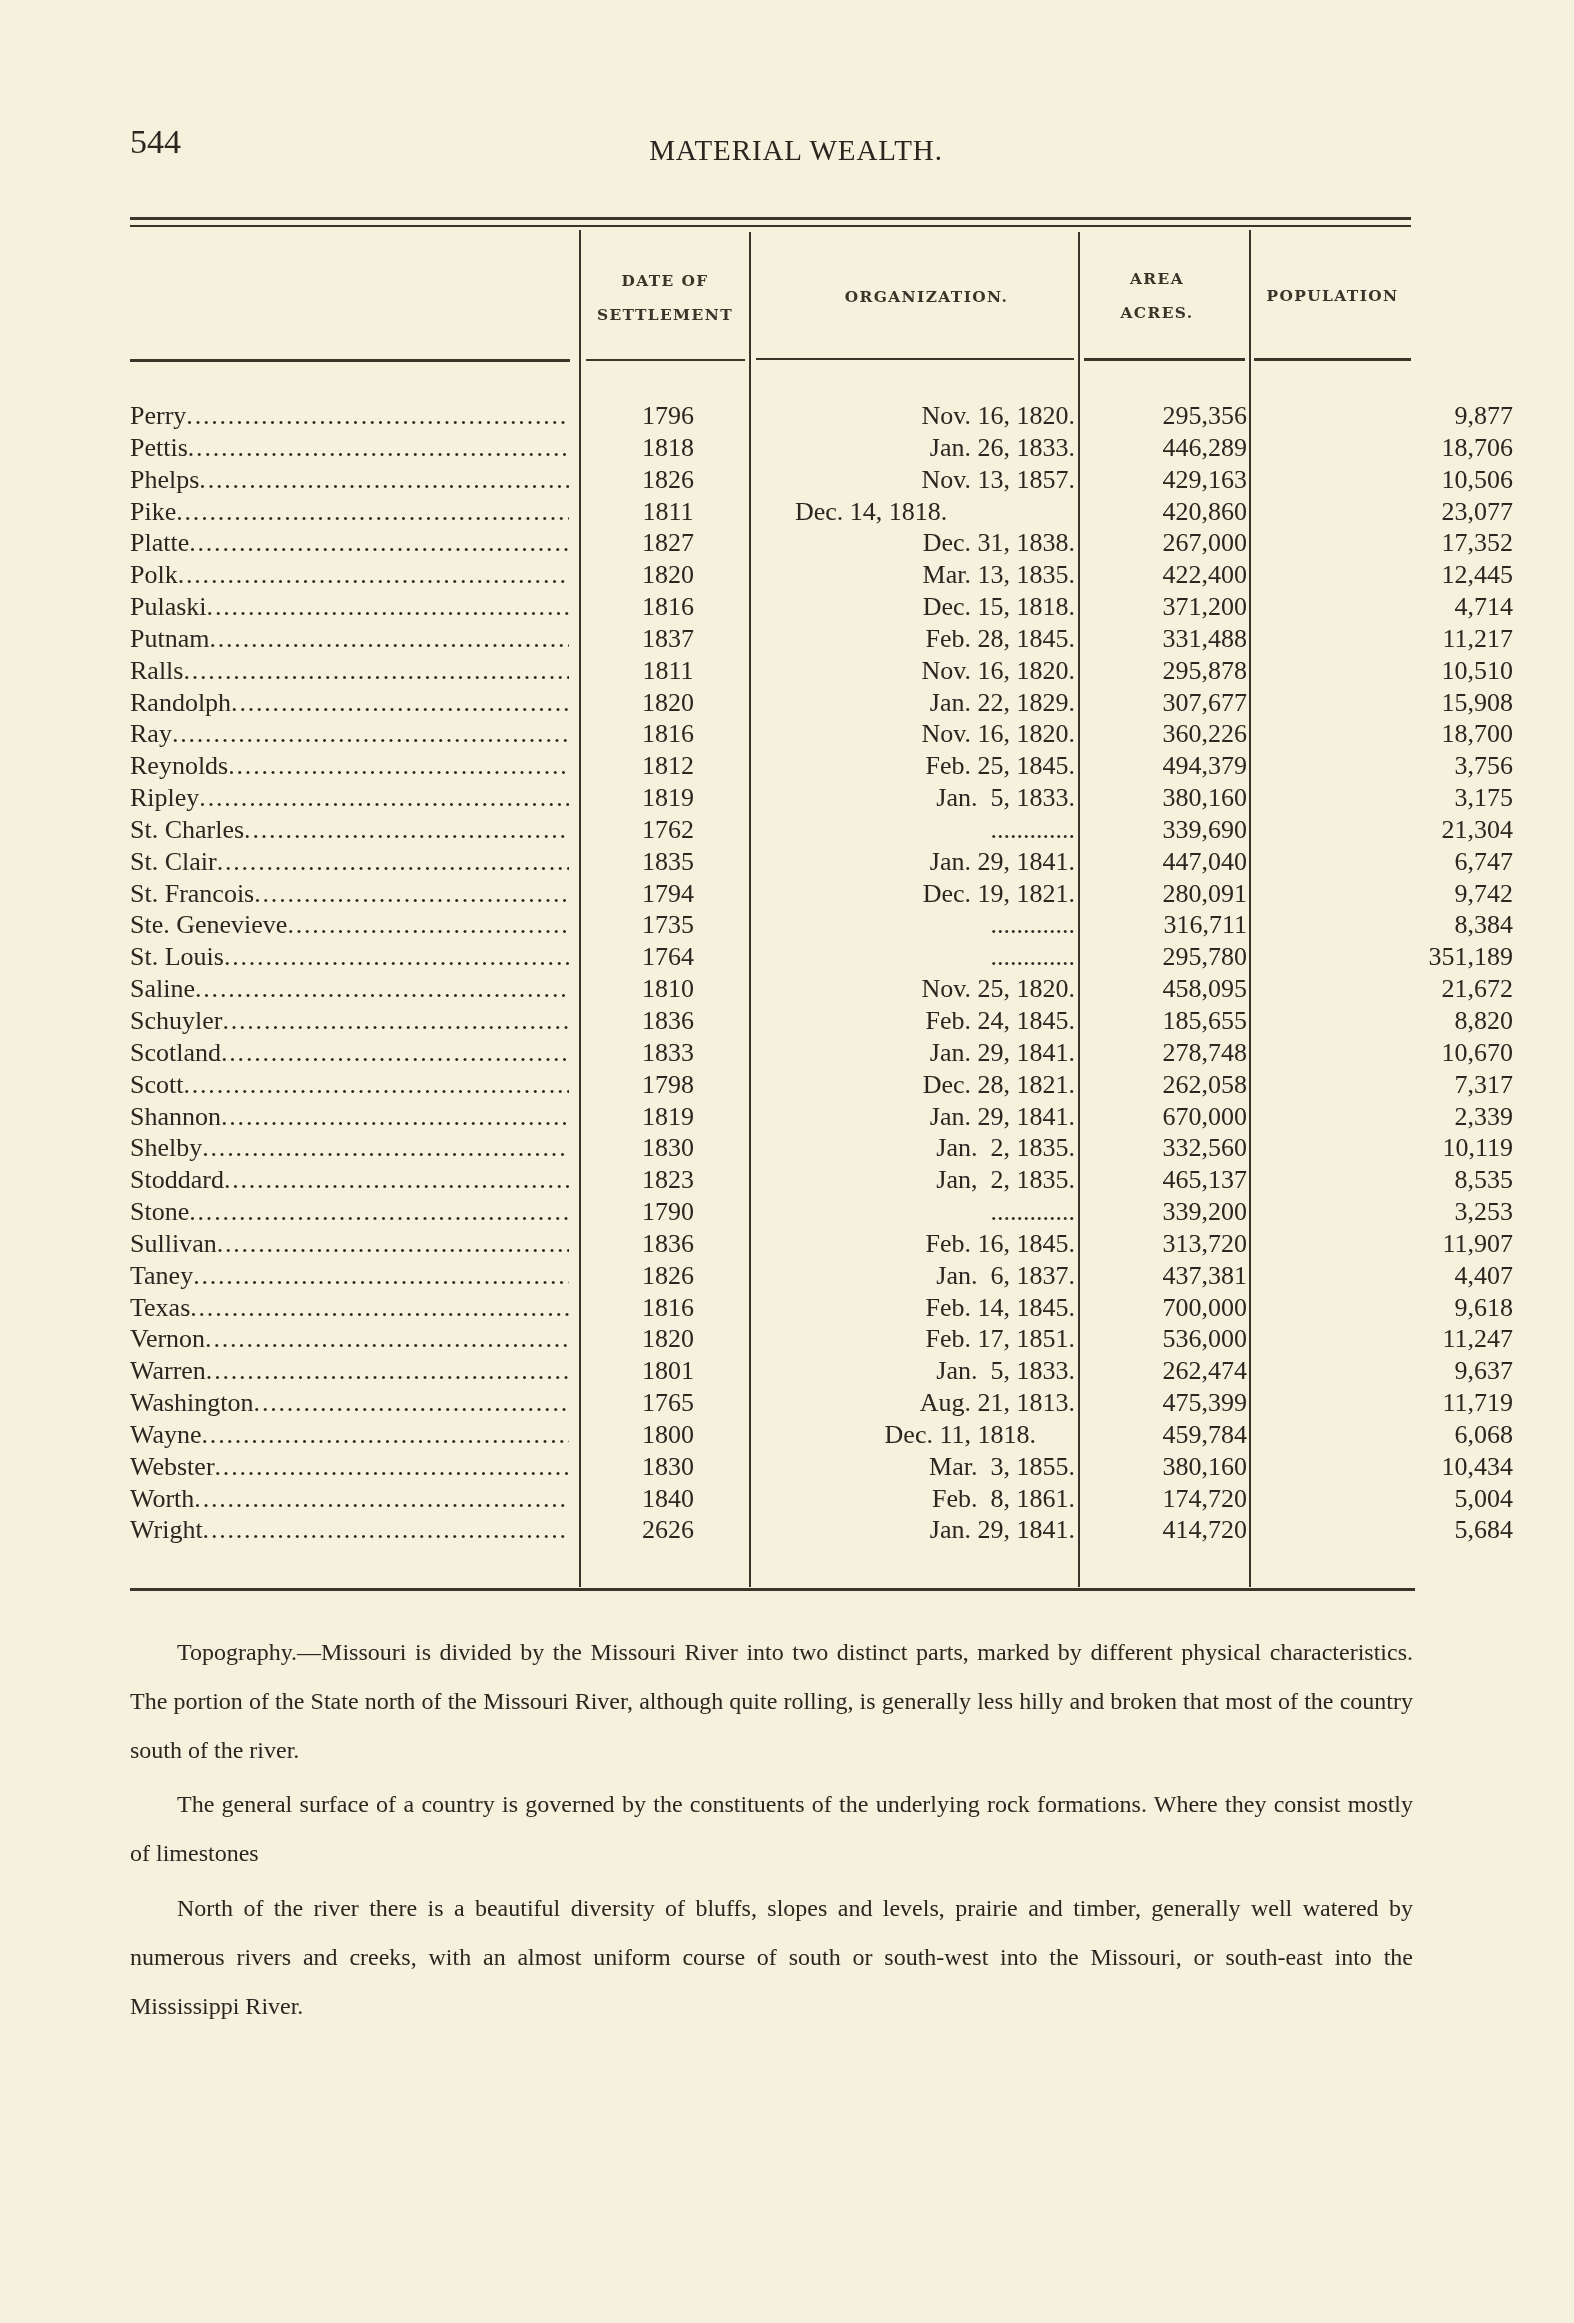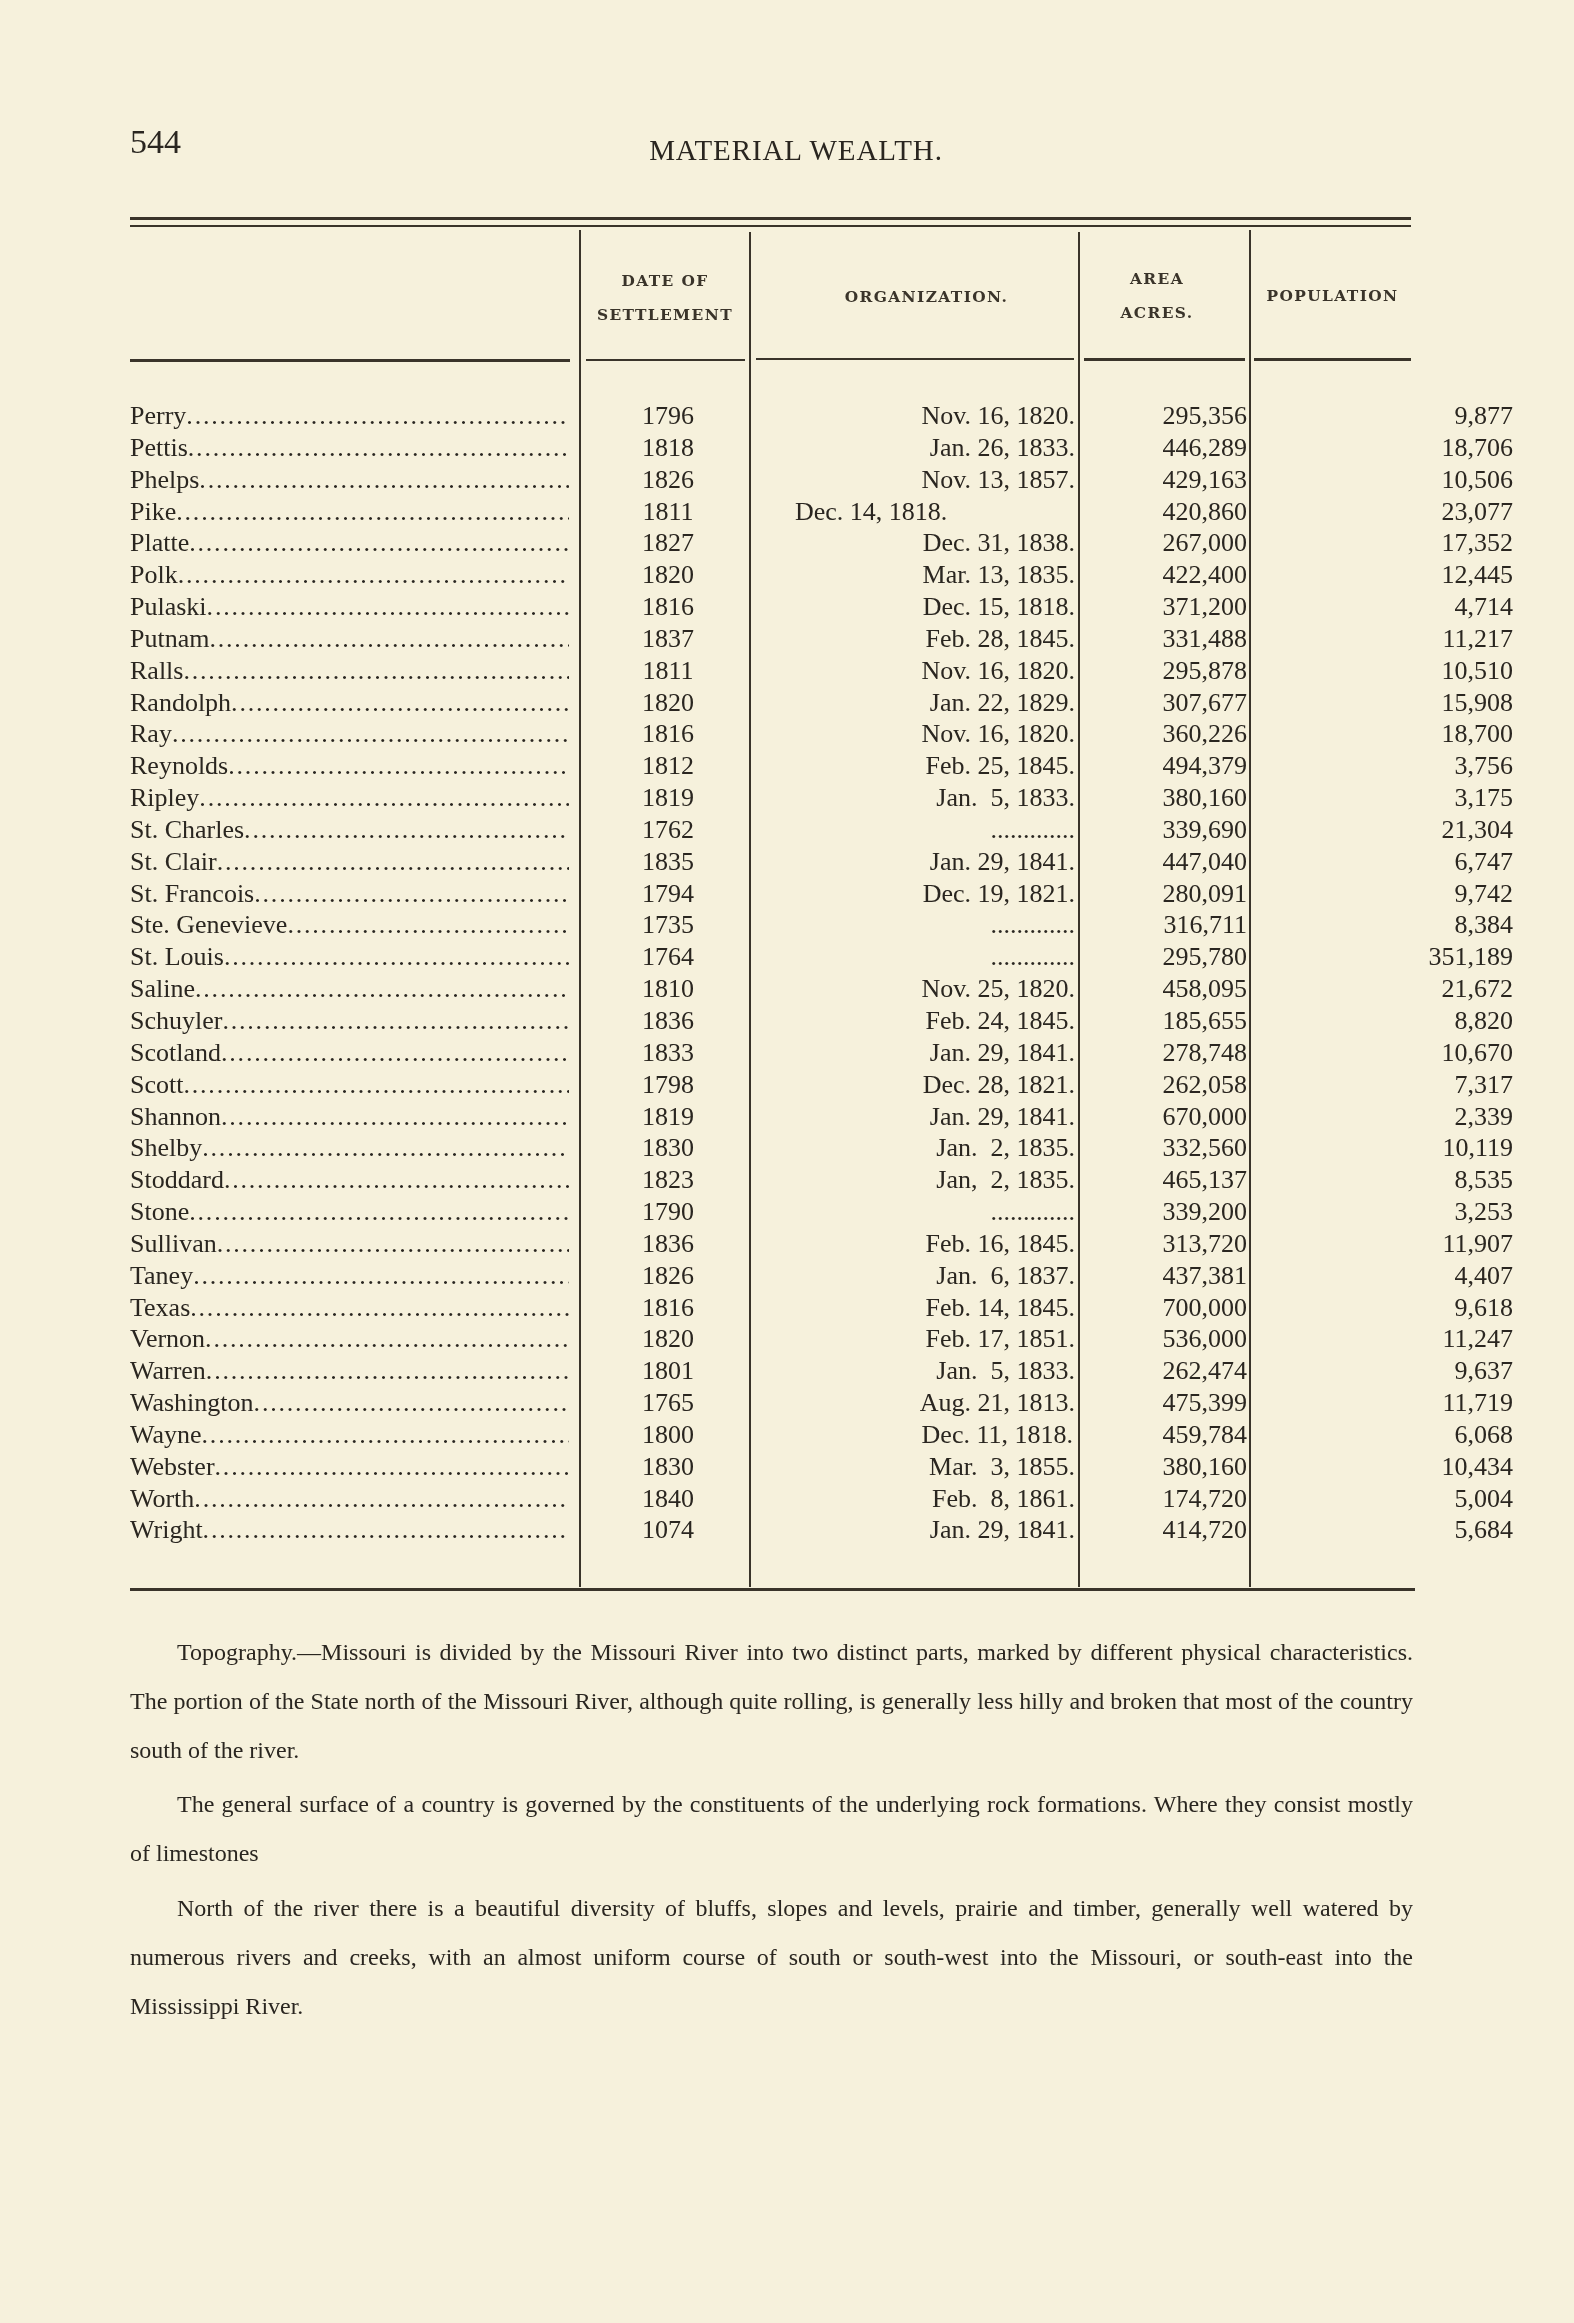--- a/index.html
+++ b/index.html
@@ -301,41 +301,41 @@
     <div class="row" style="top: 987px; width: 1384px;">
       <div class="cell c-name"><span>Washington</span><span class="dots">............................................................</span></div>
       <div class="cell c-settle">1765</div>
       <div class="cell c-org" style="white-space: pre; left: 665px; width: 280px; text-align: right;">Aug. 21, 1813.</div>
       <div class="cell c-area">475,399</div>
       <div class="cell c-pop">11,719</div>
     </div>
     <div class="row" style="top: 1019px; width: 1384px;">
       <div class="cell c-name"><span>Wayne</span><span class="dots">............................................................</span></div>
       <div class="cell c-settle">1800</div>
-      <div class="cell c-org" style="white-space: pre; left: 663px; width: 280px; text-align: right;">Dec. 11, 1818.</div>
+      <div class="cell c-org" style="white-space: pre; left: 626px; width: 280px; text-align: right;">Dec. 11, 1818.</div>
       <div class="cell c-area">459,784</div>
       <div class="cell c-pop">6,068</div>
     </div>
     <div class="row" style="top: 1051px; width: 1384px;">
       <div class="cell c-name"><span>Webster</span><span class="dots">............................................................</span></div>
       <div class="cell c-settle">1830</div>
       <div class="cell c-org" style="white-space: pre; left: 665px; width: 280px; text-align: right;">Mar.  3, 1855.</div>
       <div class="cell c-area">380,160</div>
       <div class="cell c-pop">10,434</div>
     </div>
     <div class="row" style="top: 1083px; width: 1384px;">
       <div class="cell c-name"><span>Worth</span><span class="dots">............................................................</span></div>
       <div class="cell c-settle">1840</div>
       <div class="cell c-org" style="white-space: pre; left: 665px; width: 280px; text-align: right;">Feb.  8, 1861.</div>
       <div class="cell c-area">174,720</div>
       <div class="cell c-pop">5,004</div>
     </div>
     <div class="row" style="top: 1114px; width: 1384px;">
       <div class="cell c-name"><span>Wright</span><span class="dots">............................................................</span></div>
-      <div class="cell c-settle">1074</div>
+      <div class="cell c-settle">2626</div>
       <div class="cell c-org" style="white-space: pre; left: 665px; width: 280px; text-align: right;">Jan. 29, 1841.</div>
       <div class="cell c-area">414,720</div>
       <div class="cell c-pop">5,684</div>
     </div>
   </div>
 
 <div class="rule" style="left:130px; top:1588px; width:1285px; height:2.7px;"></div>
 
 <div class="body-text" style="top: 1628px; left: 130px; width: 1283px;" id="body-text">
     <p style="padding-left: 0px; text-indent: 47px; margin-left: 0px;"><span class="lead">Topography.</span><span>—Missouri is divided by the Missouri River into two distinct parts, marked by different physical characteristics. The portion of the State north of the Missouri River, although quite rolling, is generally less hilly and broken that most of the country south of the river.</span></p>

